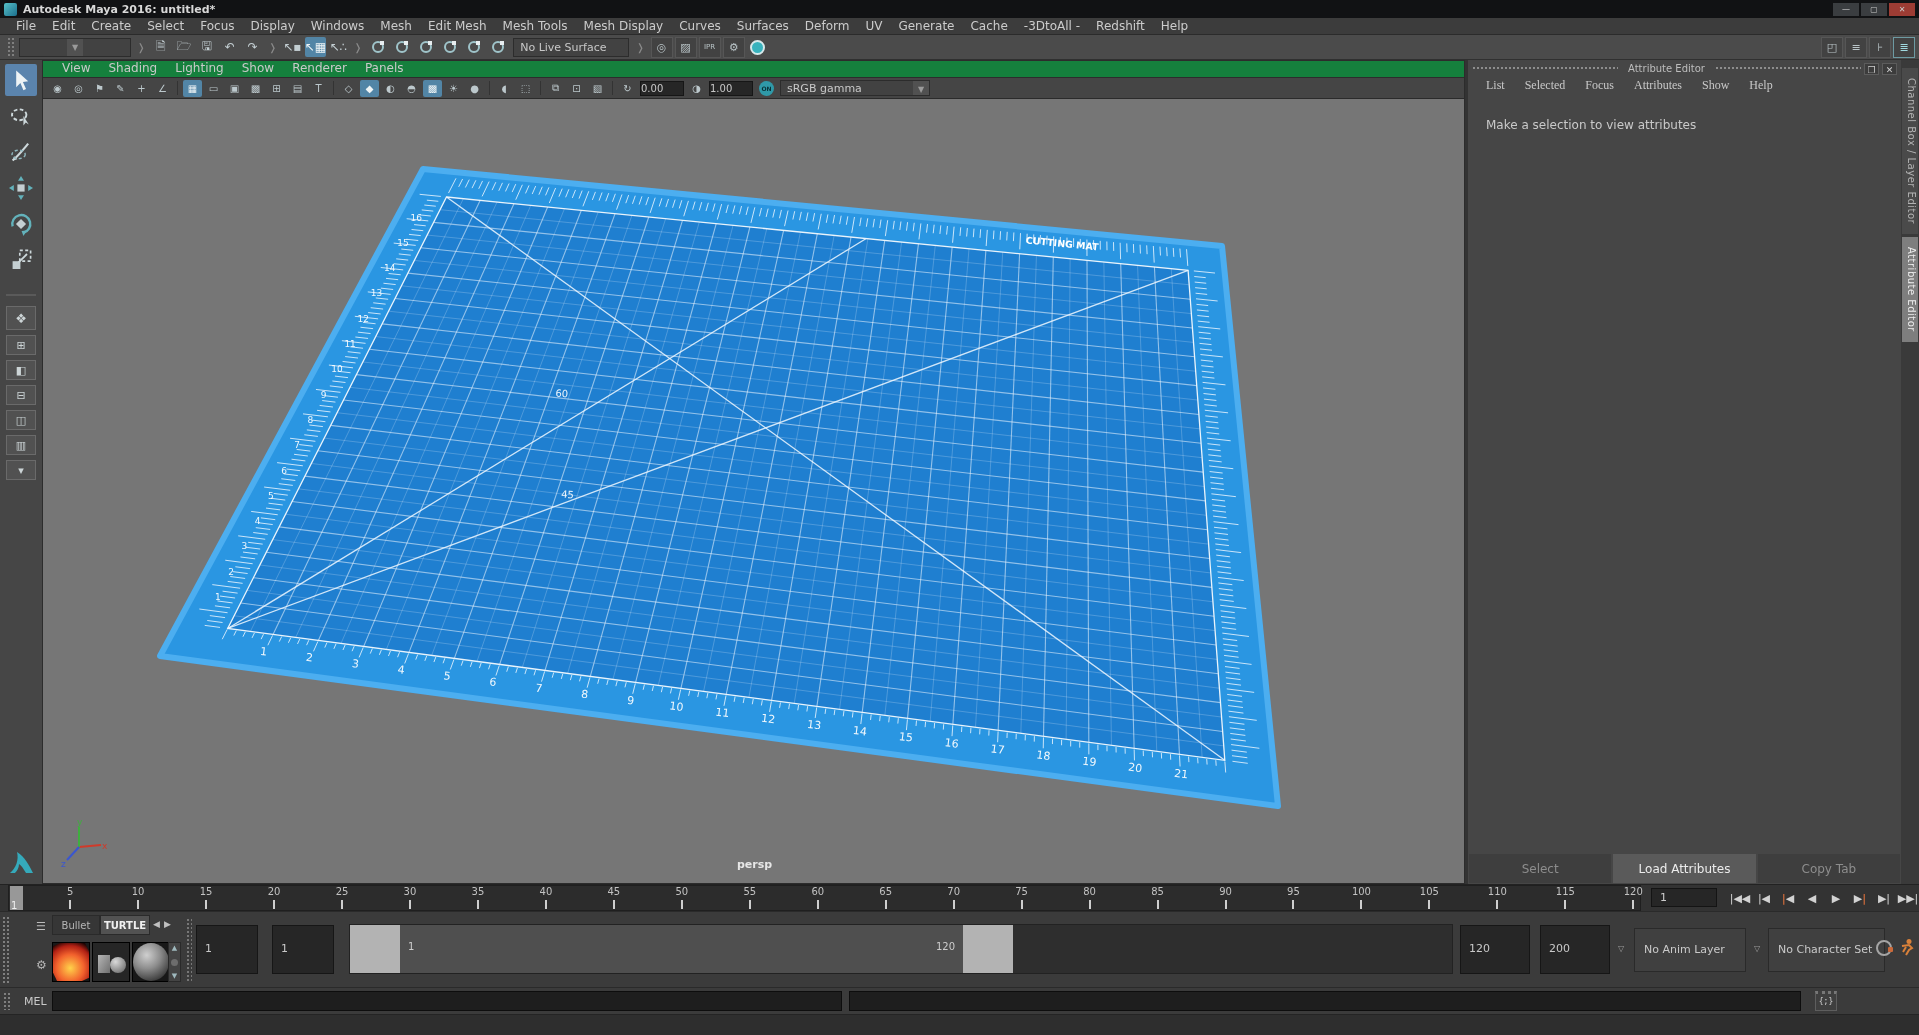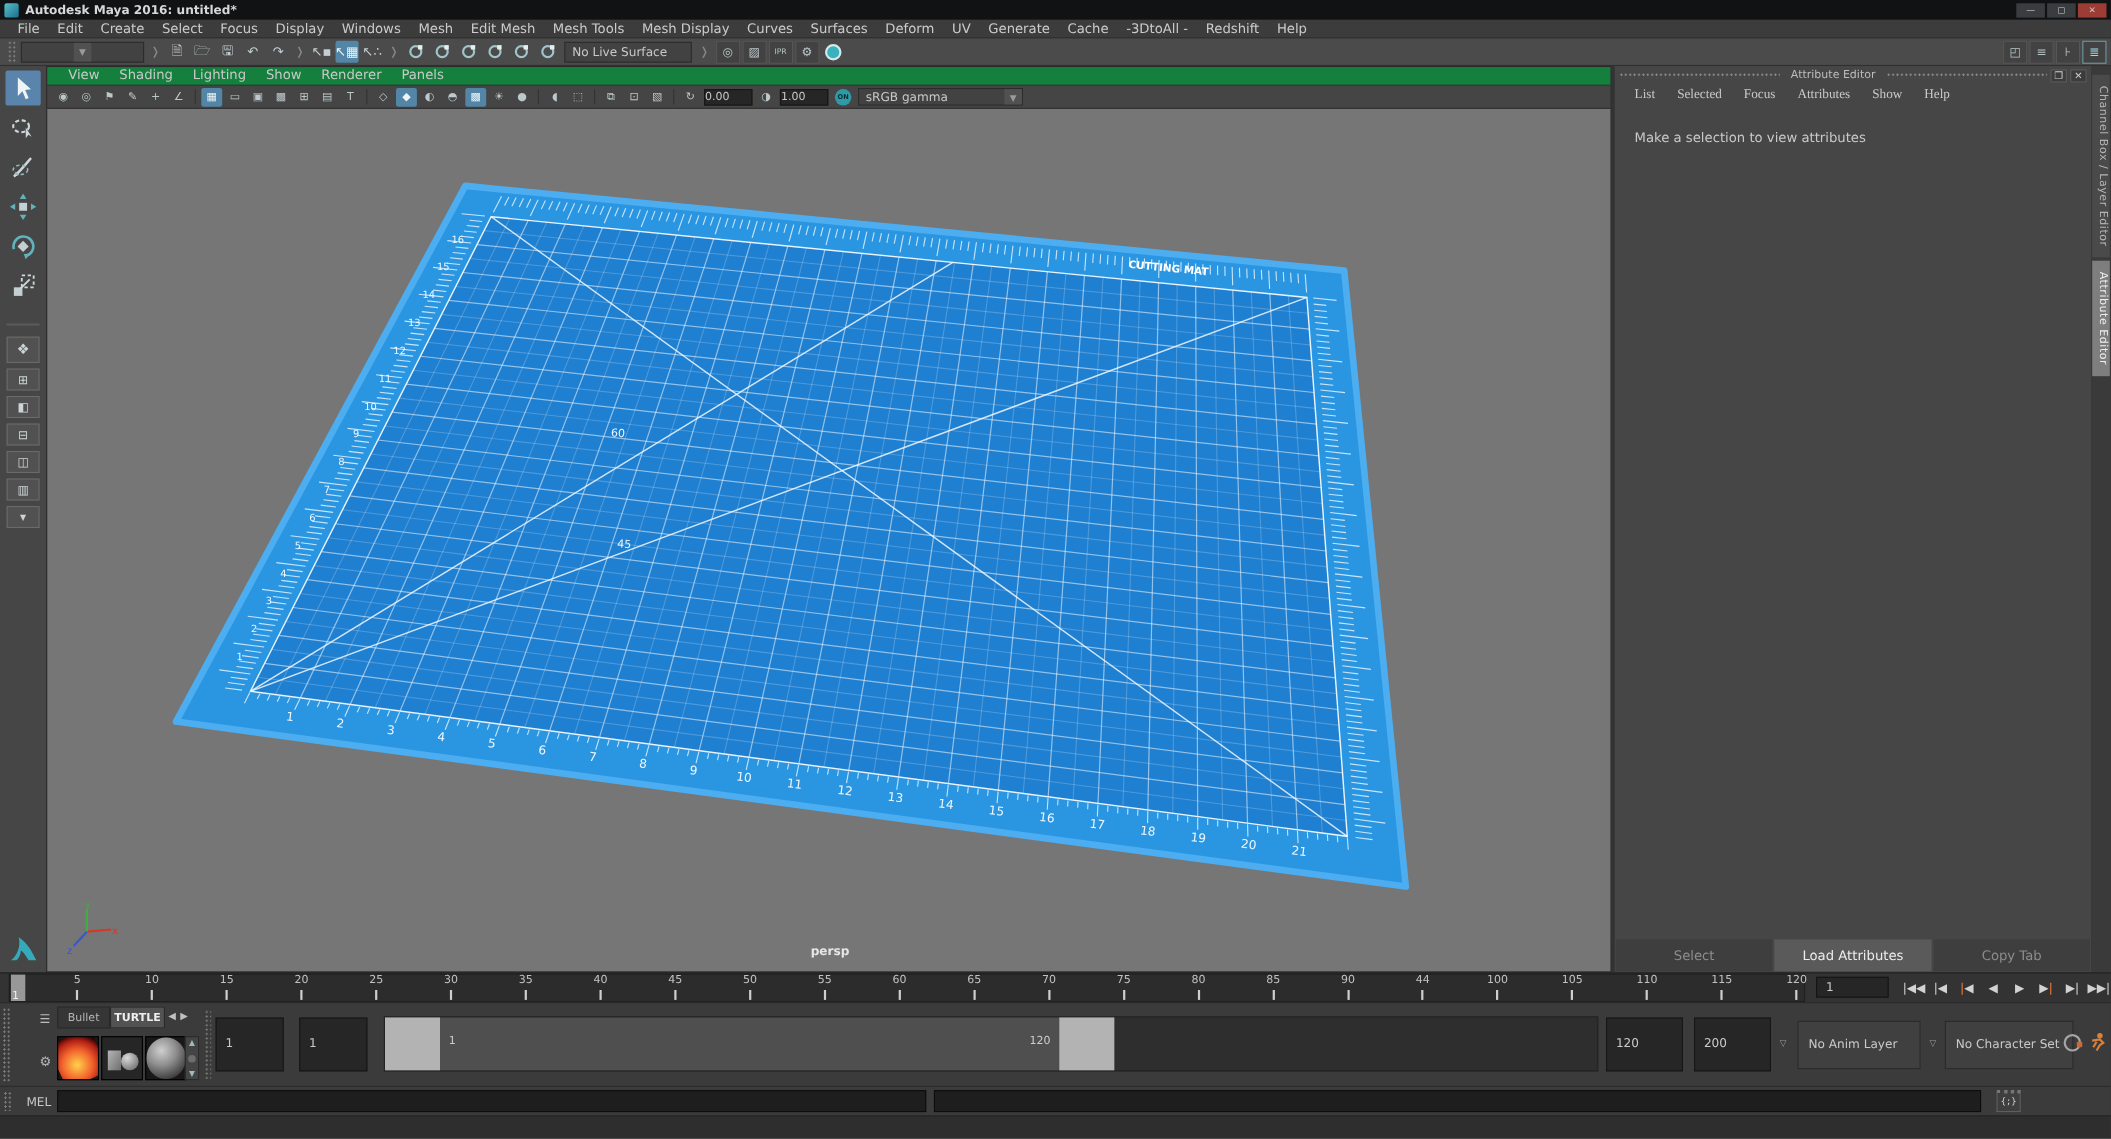--- a/index.html
+++ b/index.html
@@ -997,21 +997,21 @@
         </div>
         <div class="tick" style="left: 70.4167%;">
           <div class="tick-num">85</div>
           <div class="tick-mark"></div>
         </div>
         <div class="tick" style="left: 74.5833%;">
           <div class="tick-num">90</div>
           <div class="tick-mark"></div>
         </div>
         <div class="tick" style="left: 78.75%;">
-          <div class="tick-num">44</div>
+          <div class="tick-num">95</div>
           <div class="tick-mark"></div>
         </div>
         <div class="tick" style="left: 82.9167%;">
           <div class="tick-num">100</div>
           <div class="tick-mark"></div>
         </div>
         <div class="tick" style="left: 87.0833%;">
           <div class="tick-num">105</div>
           <div class="tick-mark"></div>
         </div>

